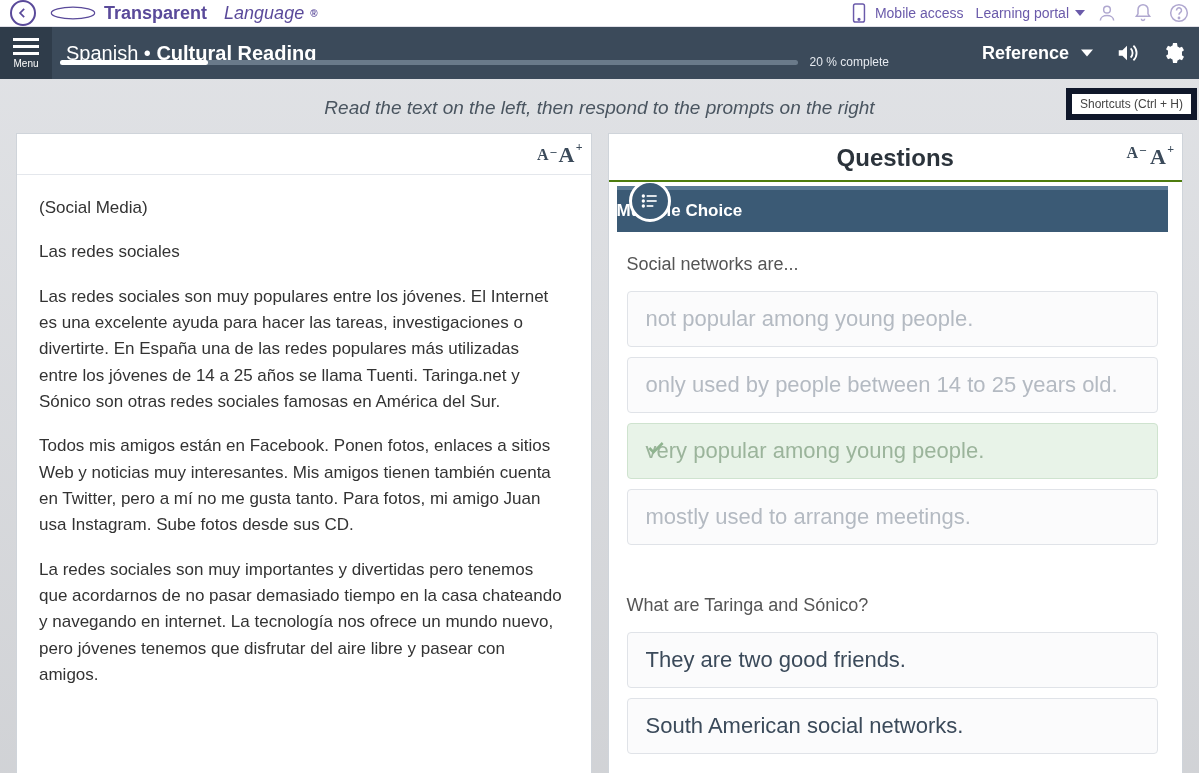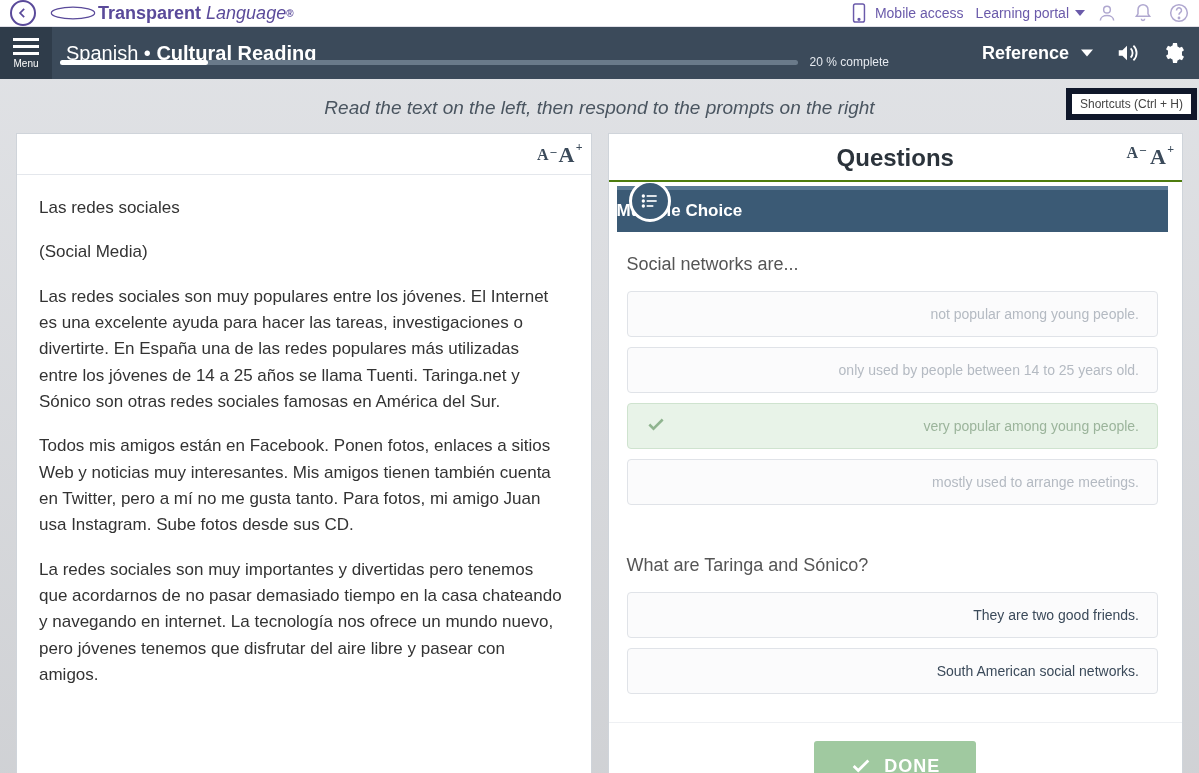--- a/index.html
+++ b/index.html
@@ -9,21 +9,21 @@
   
   .topbar {
     height: 36px; background: #fff; display: flex; align-items: center;
     padding: 0 10px; gap: 12px; border-bottom: 1px solid #e0e0e8;
     color: #5a4a9a;
   }
   .back-btn {
     width: 26px; height: 26px; border: 2px solid #5a4a9a; border-radius: 50%;
     display: flex; align-items: center; justify-content: center; cursor: pointer;
   }
-  .logo { display: flex; align-items: center; gap: 0; font-size: 18px; font-weight: 600; }
+  .logo { display: flex; align-items: center; gap: 6px; font-size: 18px; font-weight: 600; }
   .logo-swoosh {
     width: 50px; height: 18px; position: relative;
   }
   .logo-swoosh svg { width: 100%; height: 100%; }
   .logo .word1 { color: #5a4a9a; font-weight: 700; }
   .logo .word2 { color: #5a4a9a; font-style: italic; font-weight: 400; }
   .logo .reg { font-size: 10px; vertical-align: super; }
   .top-spacer { flex: 1; }
   .top-link { color: #6a5aaa; font-size: 14px; display: flex; align-items: center; gap: 6px; cursor: pointer; }
   .top-icon { width: 20px; height: 20px; display: inline-flex; align-items: center; justify-content: center; }
@@ -125,22 +125,22 @@
     border-top: 4px solid #5a7a95; margin: 4px 8px 0 8px;
   }
   .mc-icon {
     position: absolute; left: 12px; top: -10px; width: 42px; height: 42px; border-radius: 50%;
     background: #3b5a75; border: 3px solid #fff; display: flex; align-items: center; justify-content: center;
   }
   .question-block { padding: 12px 18px 18px; }
   .question-text { color: #555; font-size: 18px; margin: 10px 0 16px; }
   .answer {
     background: #fbfbfc; border: 1px solid #e0e3e8; border-radius: 4px;
-    padding: 14px 18px; margin-bottom: 10px; text-align: right;
-    color: #737a82; font-size: 14px; cursor: pointer; position: relative;
+    padding: 14px 18px; margin-bottom: 10px; text-align: left;
+    color: #737a82; font-size: 22px; cursor: pointer; position: relative;
   }
   .answer.disabled { color: #b4bac2; }
   .answer.correct {
     background: #e8f3e8; border-color: #cfe3cf; color: #9bb49b;
   }
   .answer.correct .check {
     position: absolute; left: 18px; top: 50%; transform: translateY(-50%);
     color: #9bb49b;
   }
   .answer.active { color: #3b4a5a; }
@@ -265,22 +265,22 @@
   <div class="instruction">Read the text on the left, then respond to the prompts on the right</div>
 
   <div class="panels">
 
     <div class="panel">
       <div class="panel-controls">
         <span class="font-small">A</span>
         <span class="font-large">A</span>
       </div>
       <div class="reading-scroll">
+        <p>(Social Media)</p>
         <p>Las redes sociales</p>
-        <p>(Social Media)</p>
         <p>Las redes sociales son muy populares entre los jóvenes. El Internet es una excelente ayuda para hacer las tareas, investigaciones o divertirte. En España una de las redes populares más utilizadas entre los jóvenes de 14 a 25 años se llama Tuenti. Taringa.net y Sónico son otras redes sociales famosas en América del Sur.</p>
         <p>Todos mis amigos están en Facebook. Ponen fotos, enlaces a sitios Web y noticias muy interesantes. Mis amigos tienen también cuenta en Twitter, pero a mí no me gusta tanto. Para fotos, mi amigo Juan usa Instagram. Sube fotos desde sus CD.</p>
         <p>La redes sociales son muy importantes y divertidas pero tenemos que acordarnos de no pasar demasiado tiempo en la casa chateando y navegando en internet. La tecnología nos ofrece un mundo nuevo, pero jóvenes tenemos que disfrutar del aire libre y pasear con amigos.</p>
       </div>
     </div>
 
     <div class="panel">
       <div class="questions-header">
         <h2>Questions</h2>
         <div class="font-controls">

